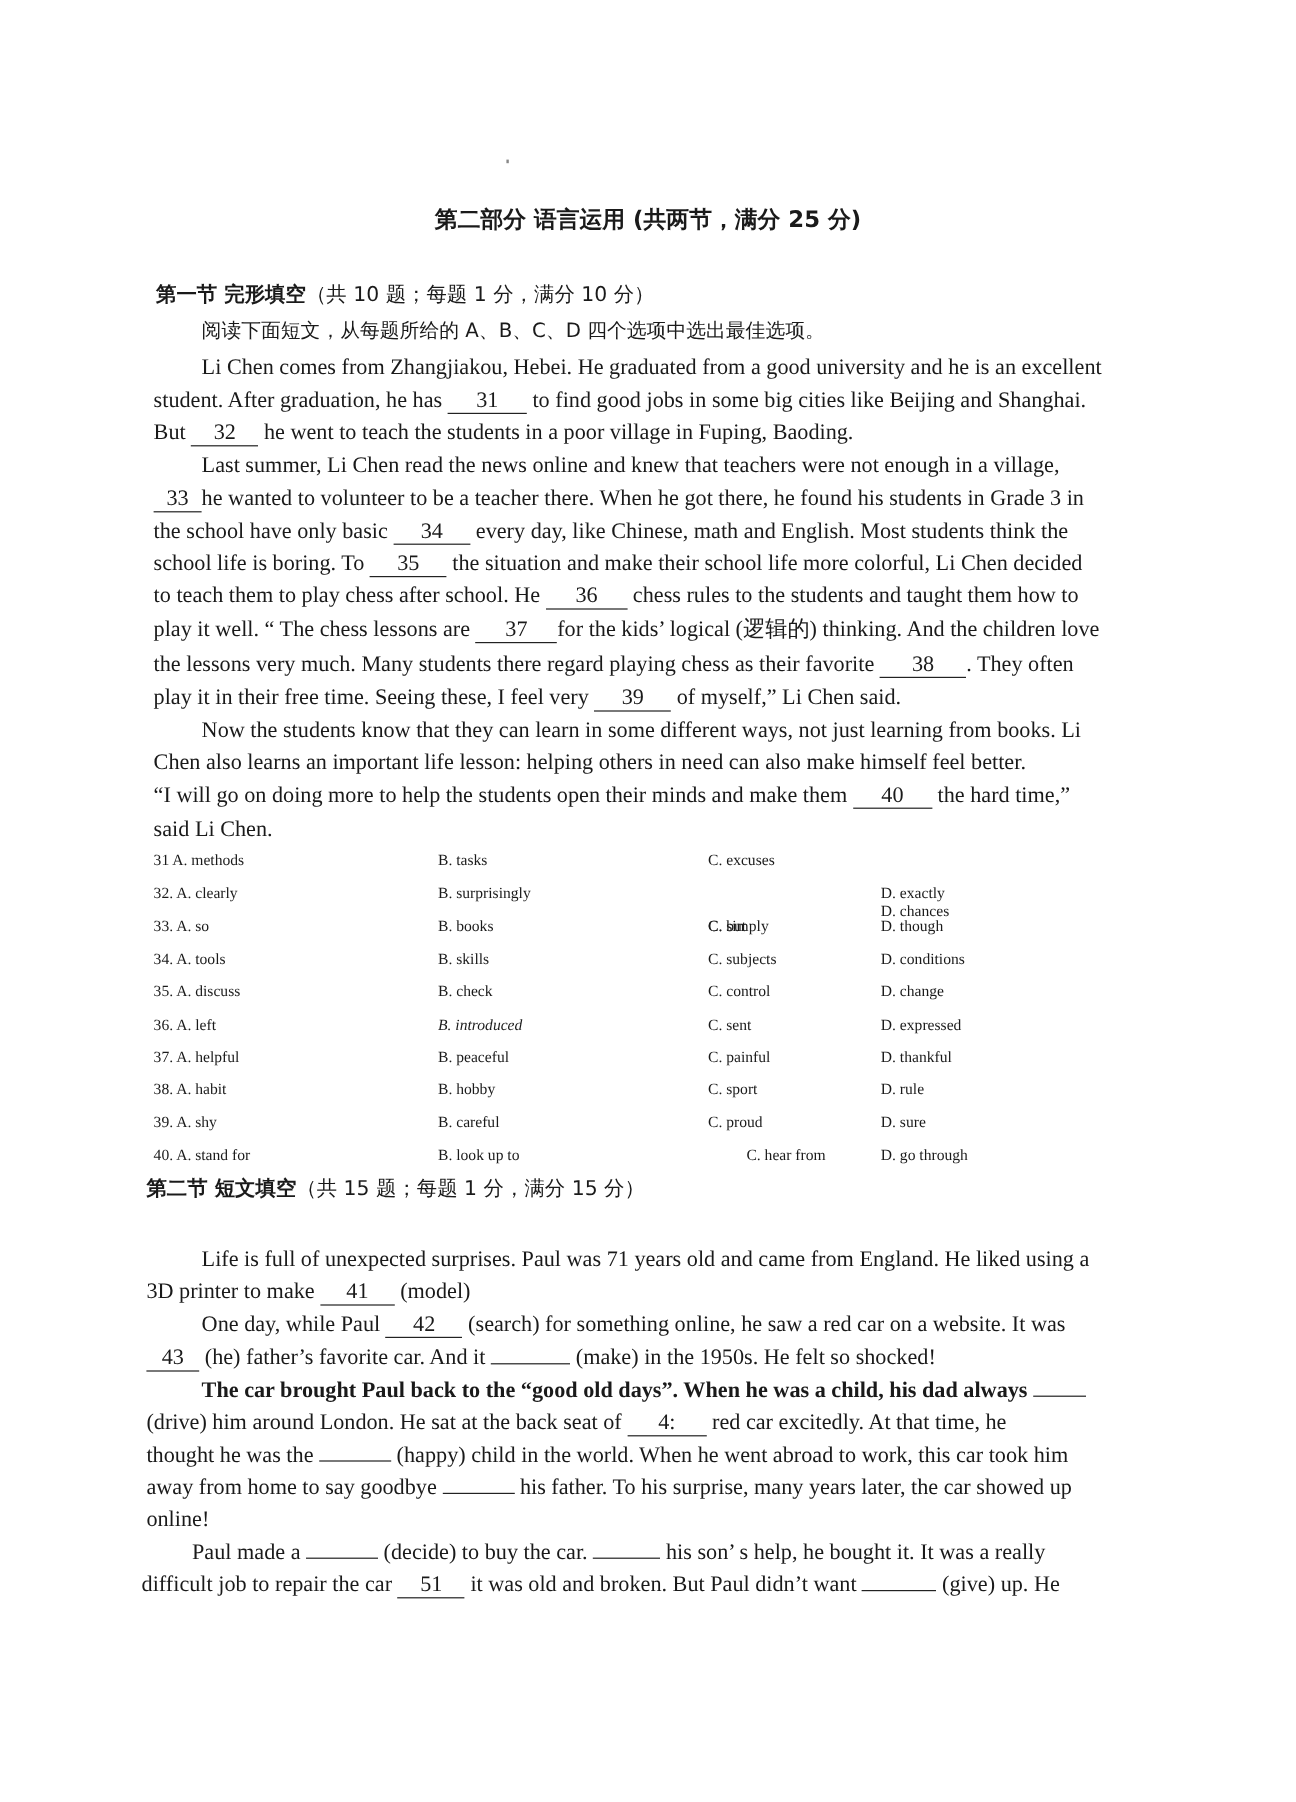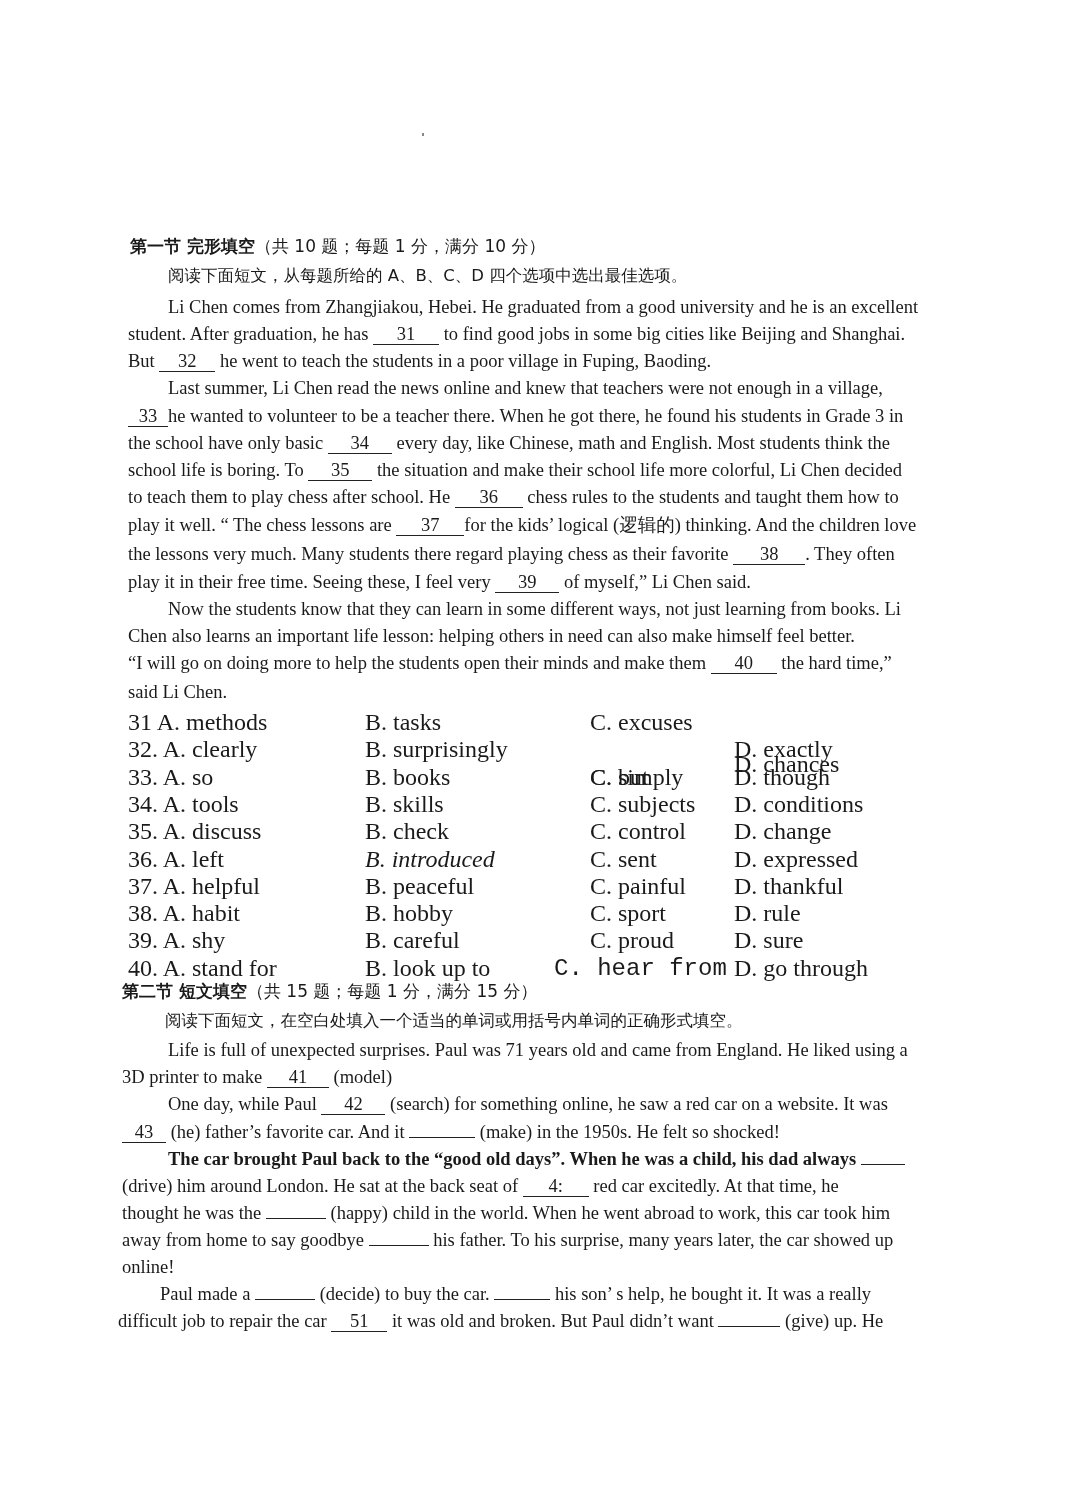--- a/index.html
+++ b/index.html
@@ -12,27 +12,28 @@
   .dot { position: absolute; left: 422px; top: 133px; width: 2px; height: 3px; background: #888; }
   .part-title {
     position: absolute; left: 0; width: 1080px; top: 170px; text-align: center;
     font-family: "DejaVu Sans", sans-serif; font-weight: bold; font-size: 19px; letter-spacing: 0px;
   }
   .line { position: absolute; white-space: nowrap; font-size: 18.5px; line-height: 1; }
   .sec-head { font-family: "DejaVu Sans", sans-serif; font-size: 17px; }
   .sec-head b { font-weight: bold; }
   .cn { font-family: "DejaVu Sans", sans-serif; font-size: 16.5px; }
   .blank { display: inline-block; border-bottom: 1px solid #222; text-align: center; line-height: 1; padding: 0 2px; }
-  .opt { position: absolute; white-space: nowrap; font-size: 24px; }
+  .opt { position: absolute; white-space: nowrap; font-size: 13px; }
 </style>
 </head>
 <body>
 
 <div class="page">
   <div class="dot"></div>
+  <div class="part-title">第二部分 语言运用 (共两节，满分 25 分)</div>
 
   <div class="line sec-head" style="left:130px;top:238px;">
     <b>第一节 完形填空</b><span>（共 10 题；每题 1 分，满分 10 分）</span>
   </div>
   <div class="line cn" style="left:168px;top:268px;">阅读下面短文，从每题所给的 A、B、C、D 四个选项中选出最佳选项。</div>
 
   <div id="s1-passage">
       <div class="line" style="left: 168px; top: 298px;"><span>Li Chen comes from Zhangjiakou, Hebei. He graduated from a good university and he is an excellent</span></div>
       <div class="line" style="left: 128px; top: 325px;"><span>student. After graduation, he has </span><span class="blank" style="min-width: 62px;">31</span><span> to find good jobs in some big cities like Beijing and Shanghai.</span></div>
       <div class="line" style="left: 128px; top: 352px;"><span>But </span><span class="blank" style="min-width: 52px;">32</span><span> he went to teach the students in a poor village in Fuping, Baoding.</span></div>
@@ -100,29 +101,28 @@
       </div>
       <div>
         <div class="opt" style="left: 128px; top: 927.4px;">39. A. shy</div>
         <div class="opt" style="left: 365px; top: 927.4px;">B. careful</div>
         <div class="opt" style="left: 590px; top: 927.4px;">C. proud</div>
         <div class="opt" style="left: 734px; top: 927.4px;">D. sure</div>
       </div>
       <div>
         <div class="opt" style="left: 128px; top: 954.7px;">40. A. stand for</div>
         <div class="opt" style="left: 365px; top: 954.7px;">B. look up to</div>
-        <div class="opt" style="left: 554px; top: 954.7px; font-family: Liberation Mono, monospace;">C. hear from</div>
+        <div class="opt" style="left: 622px; top: 954.7px;">C. hear from</div>
         <div class="opt" style="left: 734px; top: 954.7px;">D. go through</div>
       </div>
     </div>
 
   <div class="line sec-head" style="left:122px;top:983px;">
     <b>第二节 短文填空</b><span>（共 15 题；每题 1 分，满分 15 分）</span>
   </div>
-  <div class="line cn" style="left:165px;top:1013px;">阅读下面短文，在空白处填入一个适当的单词或用括号内单词的正确形式填空。</div>
 
   <div id="s2-passage">
       <div class="line" style="left: 168px; top: 1041px;"><span>Life is full of unexpected surprises. Paul was 71 years old and came from England. He liked using a</span></div>
       <div class="line" style="left: 122px; top: 1068px;"><span>3D printer to make  </span><span class="blank" style="min-width: 58px;">41</span><span> (model)</span></div>
       <div class="line" style="left: 168px; top: 1095px;"><span>One day, while Paul  </span><span class="blank" style="min-width: 60px;">42</span><span>  (search) for something online, he saw a red car on a website. It was</span></div>
       <div class="line" style="left: 122px; top: 1123px;"><span class="blank" style="min-width: 40px;">43</span><span> (he) father’s favorite car. And it  </span><span class="blank" style="min-width: 62px;"></span><span>  (make) in the 1950s. He felt so shocked!</span></div>
       <div class="line" style="left: 168px; top: 1150px; font-weight: bold;"><span>The car brought Paul back to the “good old days”. When he was a child, his dad always    </span><span class="blank" style="min-width: 40px;"></span></div>
       <div class="line" style="left: 122px; top: 1177px;"><span>(drive) him around London. He sat at the back seat of   </span><span class="blank" style="min-width: 62px;">4:</span><span>  red car excitedly. At that time, he</span></div>
       <div class="line" style="left: 122px; top: 1204px;"><span>thought he was the </span><span class="blank" style="min-width: 56px;"></span><span> (happy) child in the world. When he went abroad to work, this car took him</span></div>
       <div class="line" style="left: 122px; top: 1231px;"><span>away from home to say goodbye </span><span class="blank" style="min-width: 56px;"></span><span> his father. To his surprise, many years later, the car showed up</span></div>

